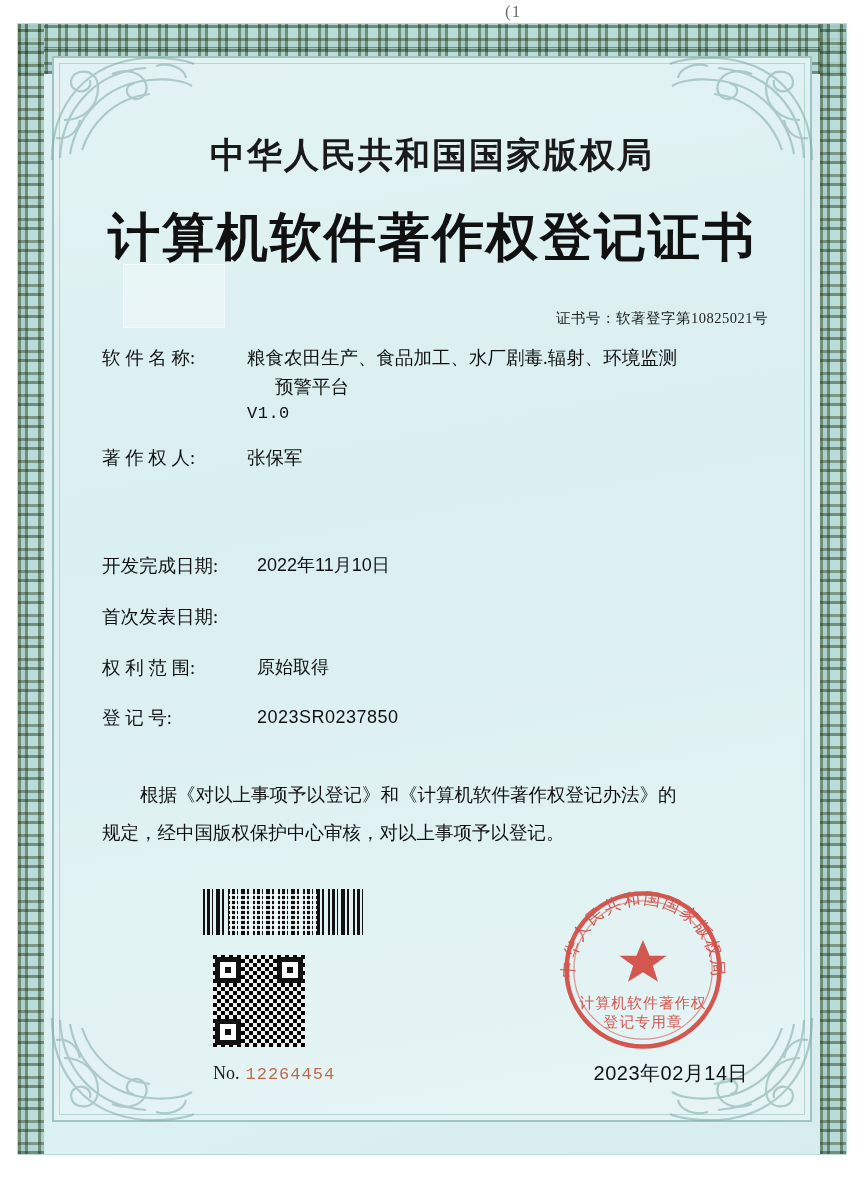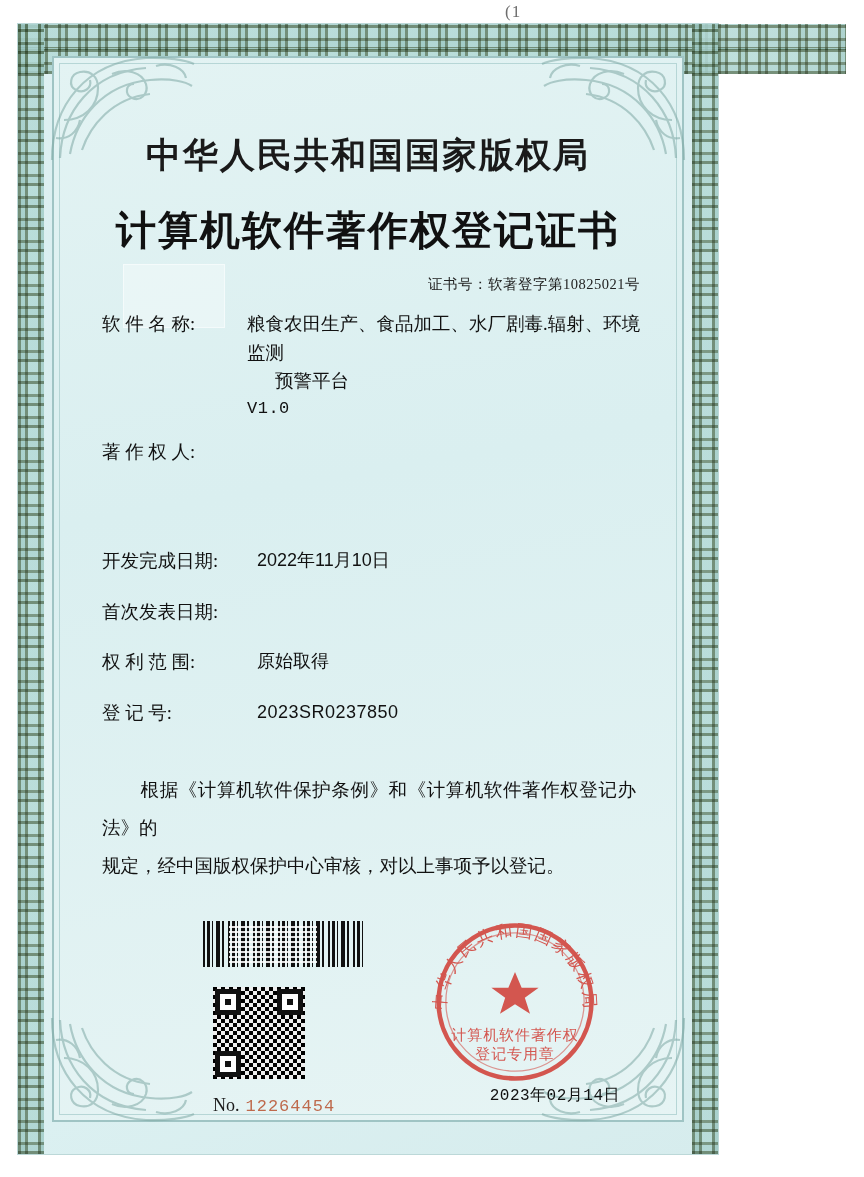--- a/index.html
+++ b/index.html
@@ -30,21 +30,21 @@
     font-size: 17px;
     color: #6d6d6d;
     font-family: "Liberation Serif", serif;
     letter-spacing: 1px;
   }
 
   .cert {
     position: absolute;
     left: 18px;
     top: 24px;
-    width: 700px;
+    width: 828px;
     height: 1130px;
     background: linear-gradient(160deg, #dff1f2 0%, #d9eef0 25%, #e4f3f3 55%, #dbf0f1 80%, #d6eced 100%);
     box-shadow: 0 0 0 1px #bcd8d8;
   }
 
   
   .meander {
     position: absolute;
     background-color: #dcefef;
     background-image:
@@ -120,33 +120,33 @@
     text-align: center;
     font-size: 35px;
     letter-spacing: 2px;
     color: #1a1a1a;
     font-weight: 700;
     font-family: "Liberation Serif", serif;
     margin-top: 48px;
   }
   .title-2 {
     text-align: center;
-    font-size: 40px;
+    font-size: 52px;
     letter-spacing: 2px;
     color: #111111;
     font-weight: 700;
     font-family: "Liberation Serif", serif;
     margin-top: 24px;
   }
 
   .cert-no {
     text-align: right;
     font-size: 14.5px;
     color: #222;
-    margin-top: 17px;
+    margin-top: 36px;
     padding-right: 18px;
     letter-spacing: .5px;
   }
 
   .field {
     display: flex;
     margin-top: 16px;
     font-size: 18.5px;
     color: #111;
     line-height: 1.55;
@@ -253,24 +253,24 @@
     letter-spacing: 1px;
     font-family: "Liberation Mono", monospace;
     font-size: 17px;
     margin-left: 6px;
     opacity: .85;
   }
 
   .issue-date {
     position: absolute;
     right: 38px;
-    top: 176px;
-    font-size: 16px;
+    top: 183px;
+    font-size: 20px;
     color: #111;
-    font-family: Liberation Mono, monospace;
+    font-family: Liberation Sans, sans-serif;
     letter-spacing: .5px;
   }
 
   
   .seal {
     position: absolute;
     right: 52px;
     top: 2px;
     width: 182px;
     height: 182px;
@@ -365,20 +365,21 @@
         <div class="lbl">软 件 名 称:</div>
         <div class="val">
           <span>粮食农田生产、食品加工、水厂剧毒.辐射、环境监测</span>
           <span class="line2">预警平台</span>
           <span class="ver">V1.0</span>
         </div>
       </div>
 
       <div class="field">
         <div class="lbl">著 作 权 人:</div>
+        <div class="val">张保军</div>
       </div>
 
       <div class="gap-big"></div>
 
       <div class="field dates">
         <div class="lbl">开发完成日期:</div>
         <div class="val">2022年11月10日</div>
       </div>
 
       <div class="field dates">
@@ -390,21 +391,21 @@
         <div class="lbl">权 利 范 围:</div>
         <div class="val">原始取得</div>
       </div>
 
       <div class="field dates">
         <div class="lbl">登 记 号:</div>
         <div class="val regno">2023SR0237850</div>
       </div>
 
       <div class="para">
-        <span class="indent"></span><span>根据《计算机软件保护条例》和《计算机软件著作权登记办法》的</span><br>
+        <span class="indent"></span><span>根据《对以上事项予以登记》和《计算机软件著作权登记办法》的</span><br>
         <span>规定，经中国版权保护中心审核，对以上事项予以登记。</span>
       </div>
 
       <div class="bottom">
 
         <div class="barcode"></div>
 
         <div class="qr">
           <span class="eye tl"></span>
           <span class="eye tr"></span>

